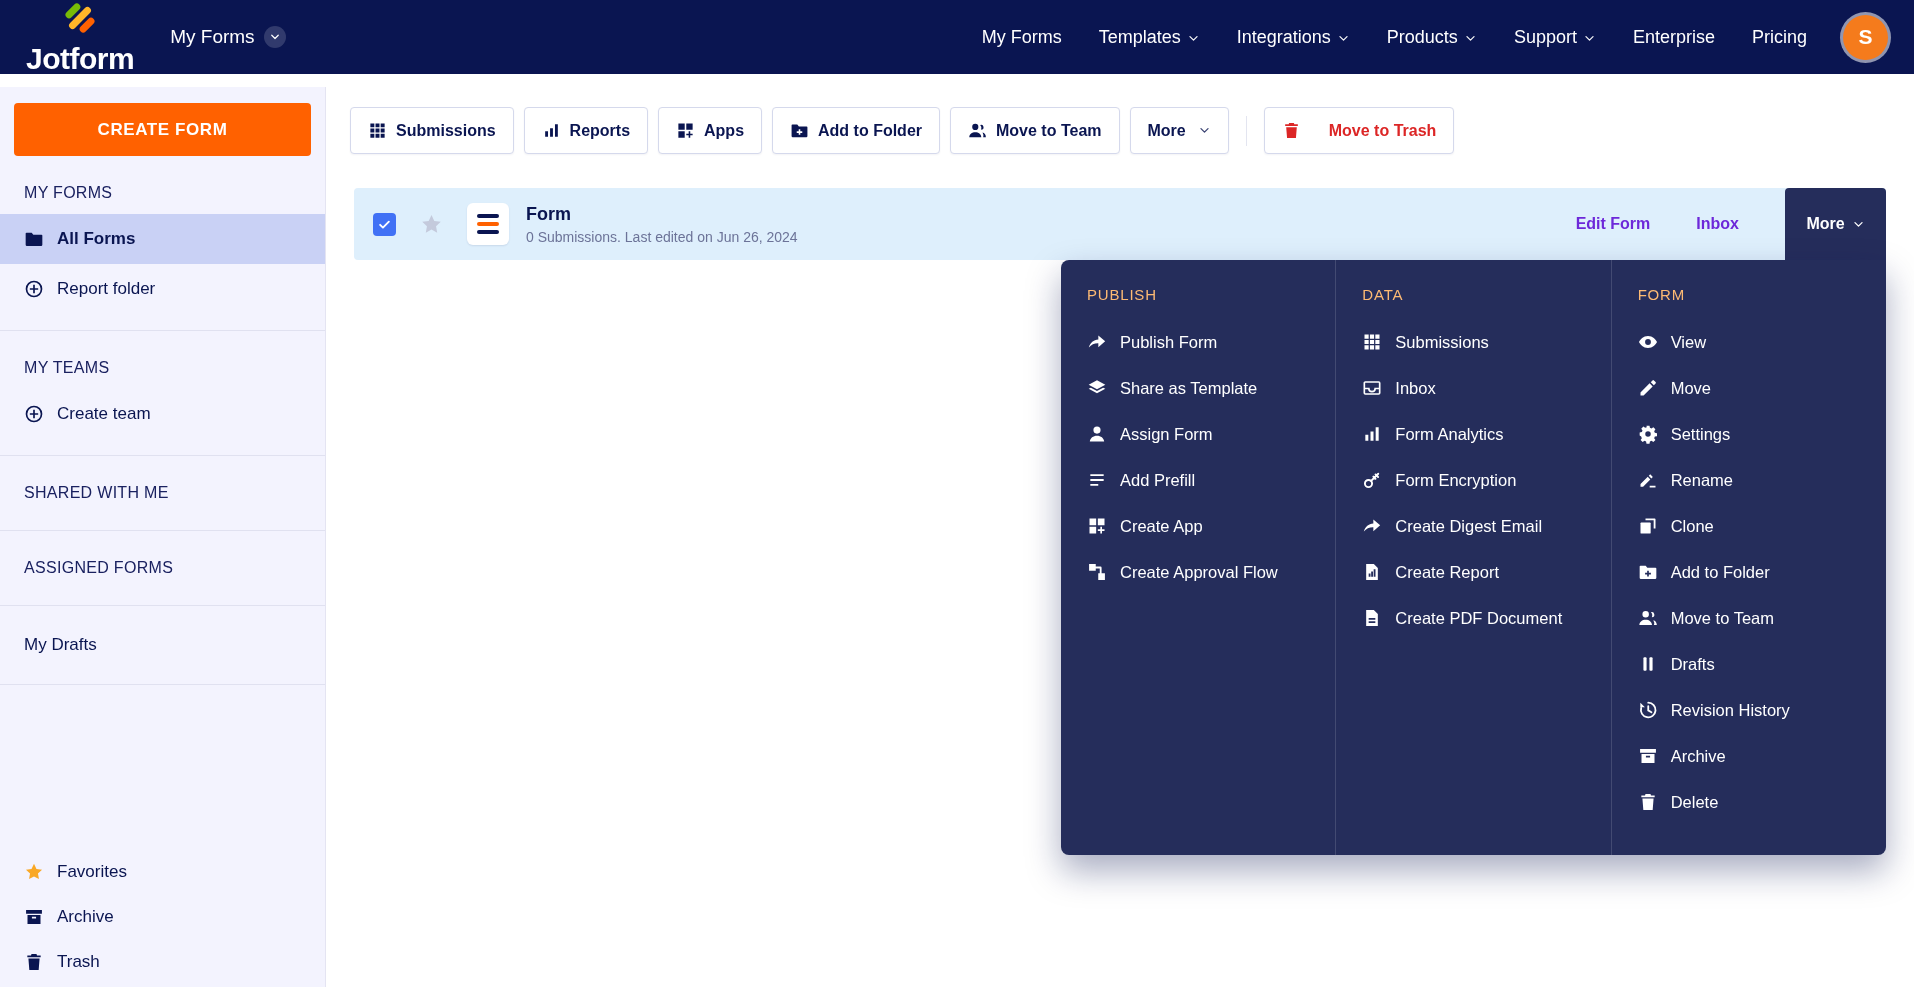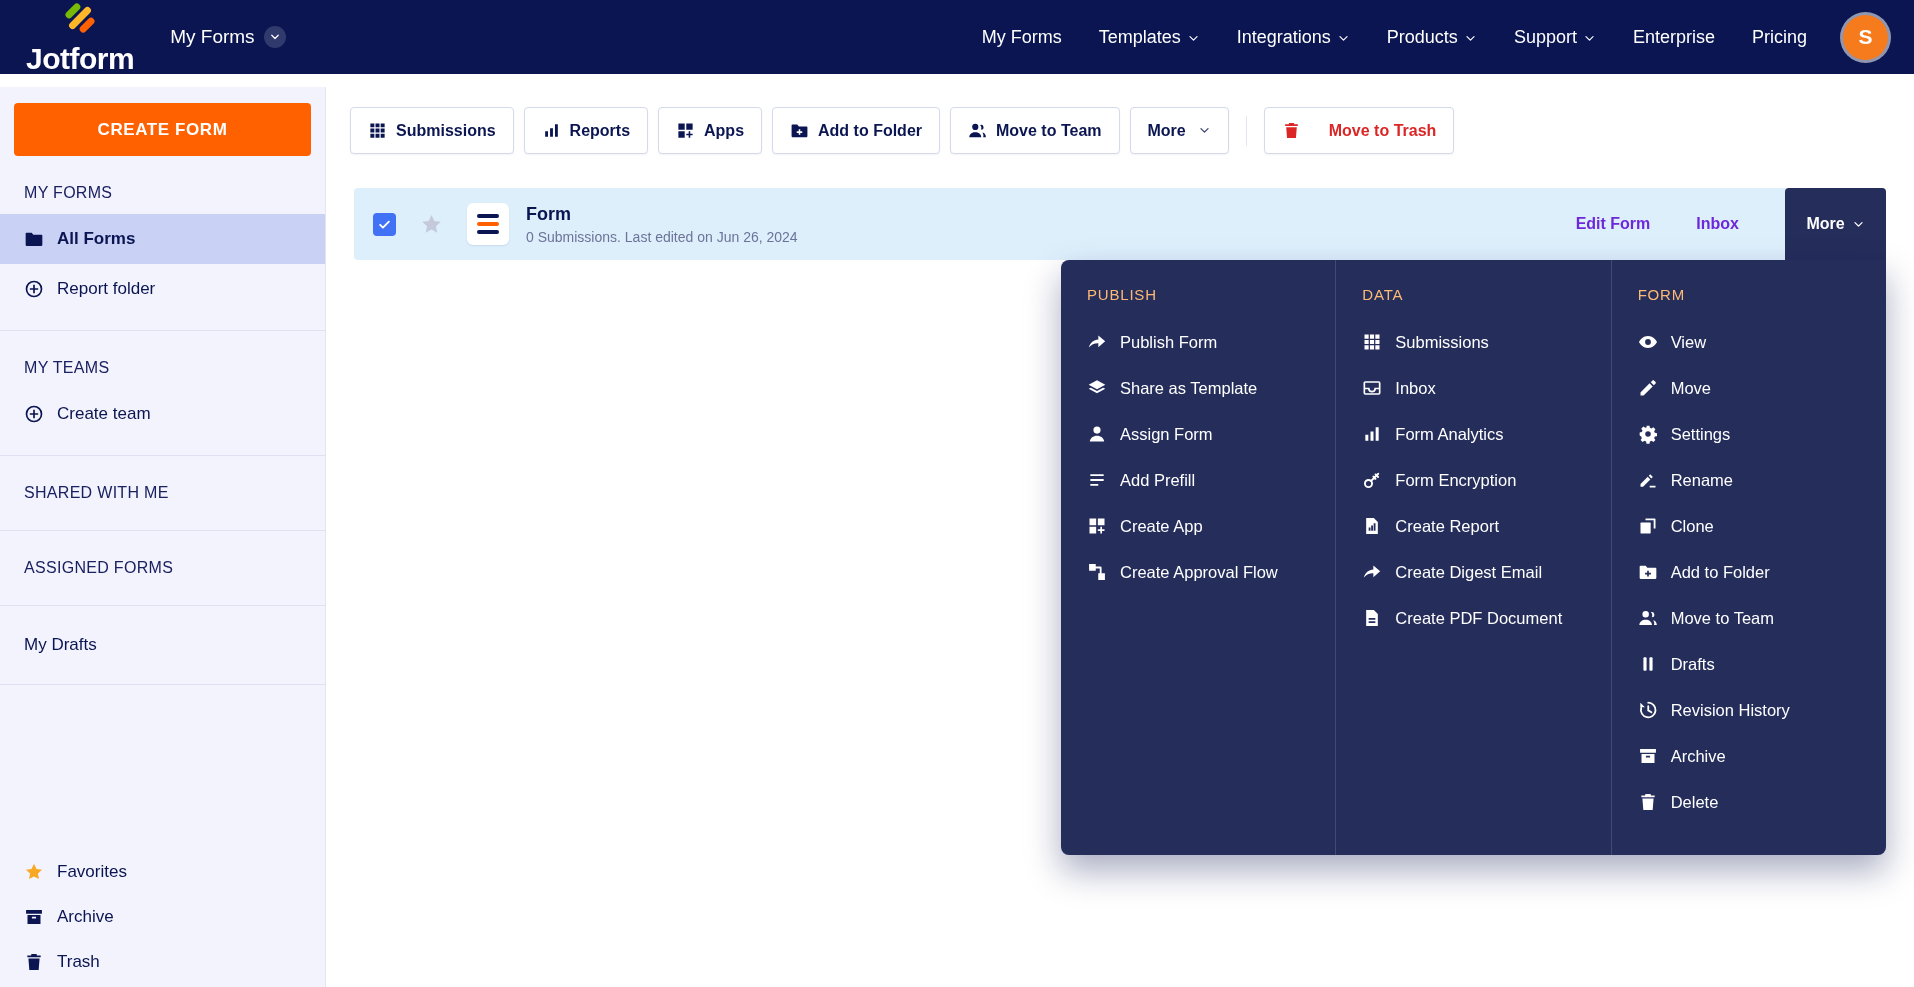--- a/index.html
+++ b/index.html
@@ -455,29 +455,29 @@
             <span>Form Analytics</span>
           </div>
         <div class="menu-item">
             <svg>
               <use href="#i-key"></use>
             </svg>
             <span>Form Encryption</span>
           </div>
         <div class="menu-item">
             <svg>
+              <use href="#i-send"></use>
+            </svg>
+            <span>Create Digest Email</span>
+          </div>
+        <div class="menu-item">
+            <svg>
               <use href="#i-doc-bars"></use>
             </svg>
             <span>Create Report</span>
-          </div>
-        <div class="menu-item">
-            <svg>
-              <use href="#i-send"></use>
-            </svg>
-            <span>Create Digest Email</span>
           </div>
         <div class="menu-item">
             <svg>
               <use href="#i-doc"></use>
             </svg>
             <span>Create PDF Document</span>
           </div>
       </div>
       <div class="menu-col">
         <div class="menu-title">FORM</div>

